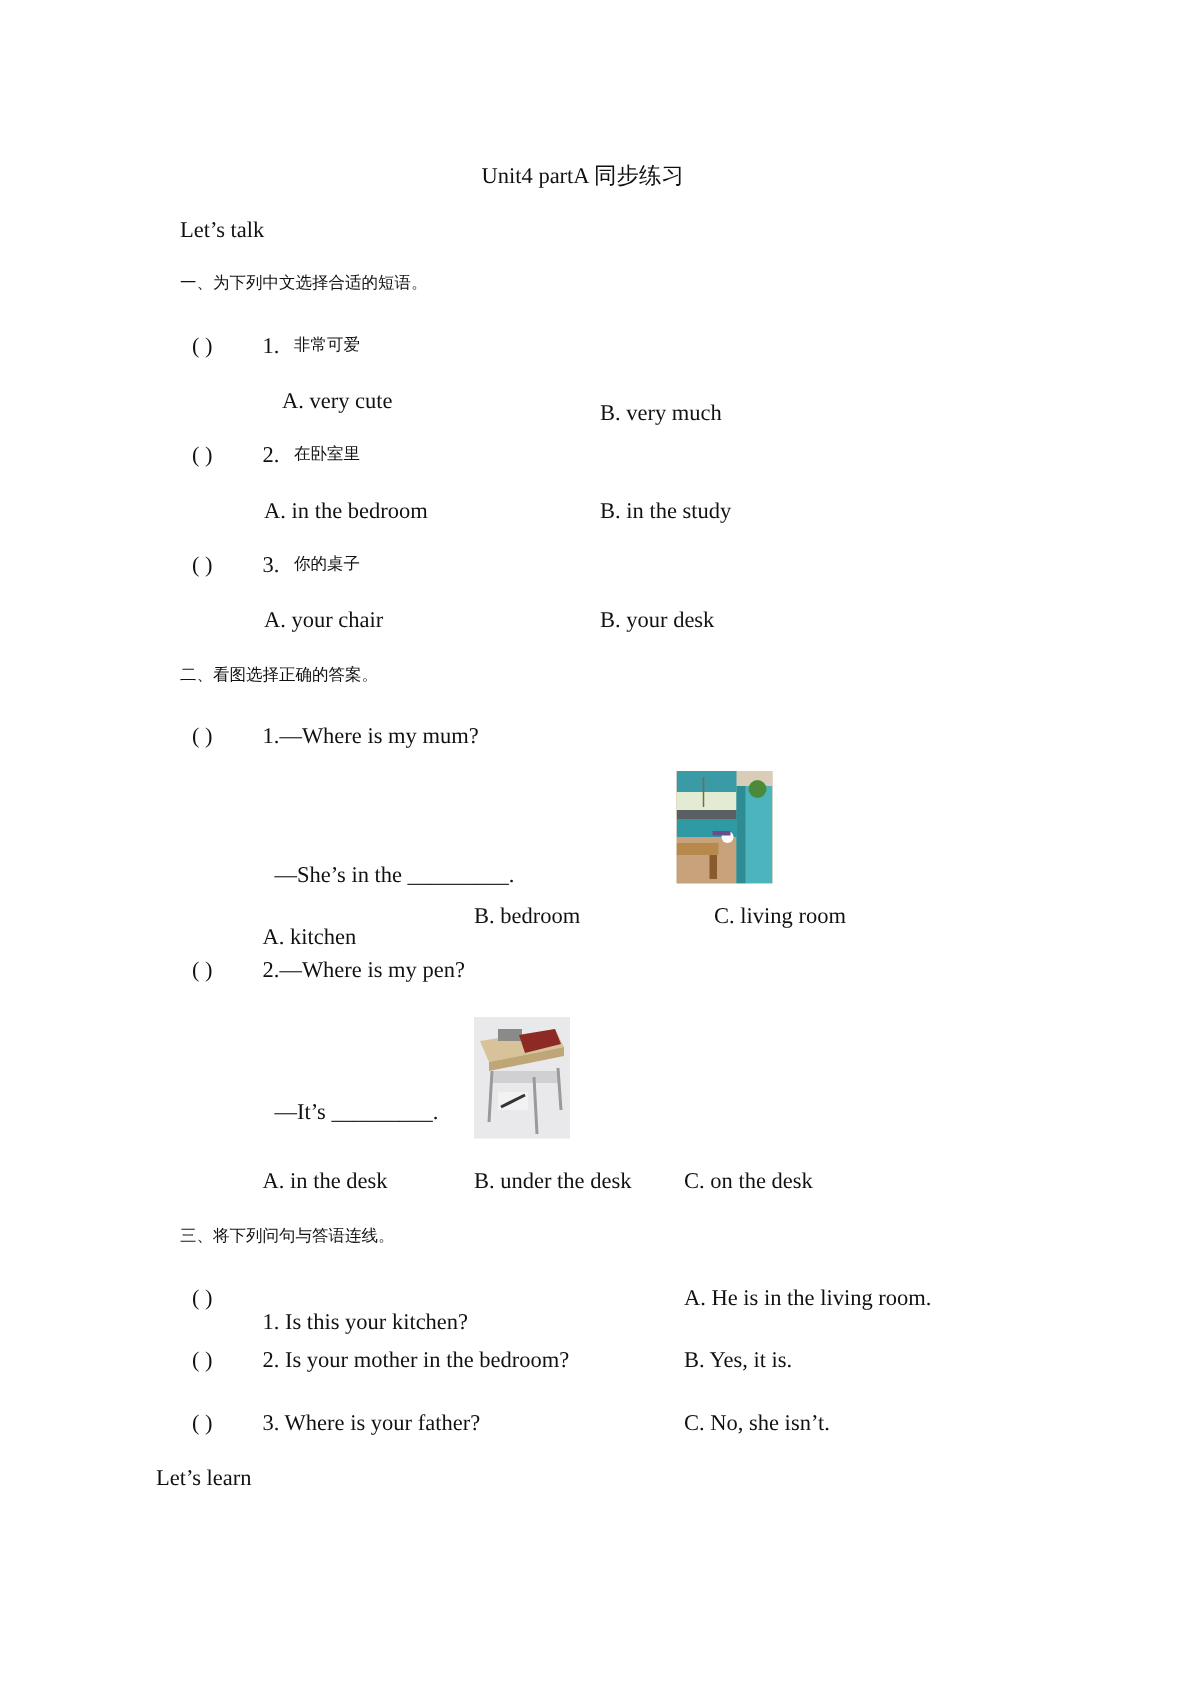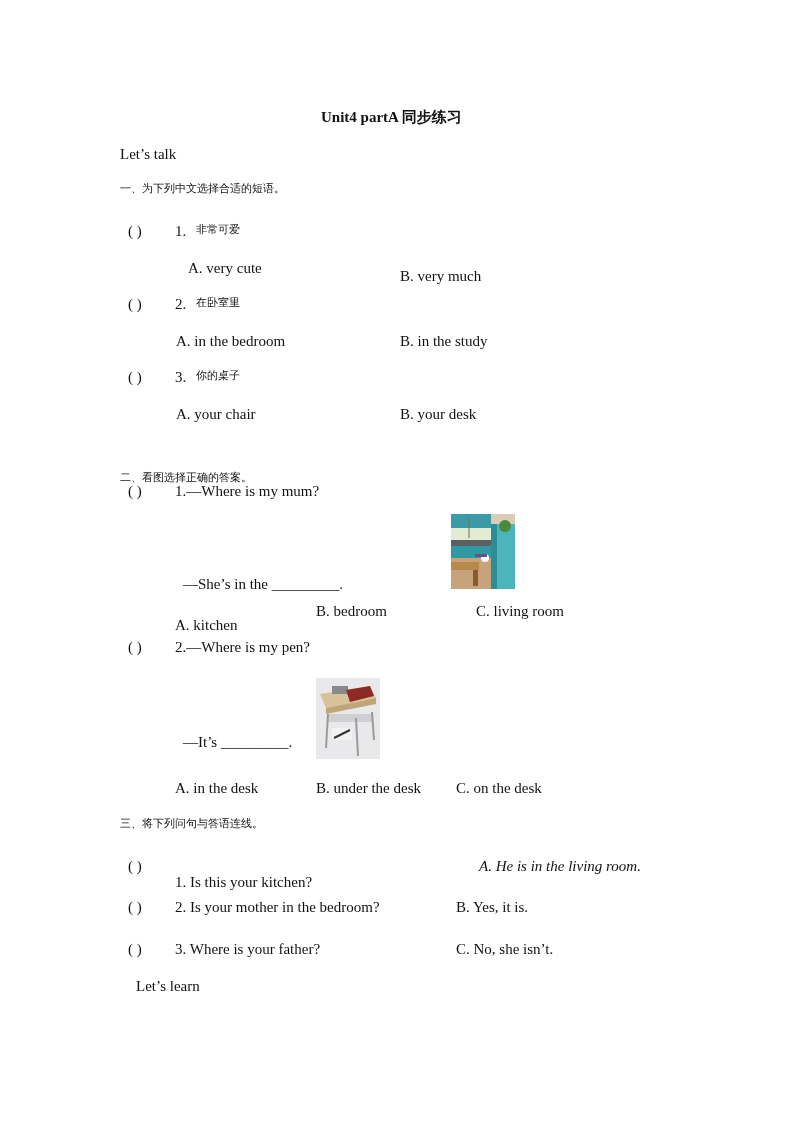--- a/index.html
+++ b/index.html
@@ -1,19 +1,19 @@
 <!DOCTYPE html>
 <html><head>
 <meta charset="utf-8">
 <style>
   html, body { margin: 0; padding: 0; background: #ffffff; }
   body { width: 793px; height: 1122px; position: relative; overflow: hidden;
          font-family: "Liberation Serif", "DejaVu Serif", serif; color: #111; }
   .abs { position: absolute; white-space: nowrap; }
-  .title { font-weight: bold; font-size: 15px; text-align: center; }
+  .title { font-weight: normal; font-size: 15px; text-align: center; }
   .t { font-size: 15px; }
   .cn { font-family: Liberation Sans, sans-serif; font-size: 11px; }
   .paren { font-size: 15px; }
   .img-kitchen { position: absolute; left: 451px; top: 514px; width: 64px; height: 75px; overflow: hidden; background: #c9b79a; }
   .img-desk { position: absolute; left: 316px; top: 678px; width: 64px; height: 81px; overflow: hidden; background: #e8e8ea; }
 </style>
 </head>
 <body>
 
 <div>
@@ -35,21 +35,21 @@
   <div class="abs cn" style="left:196px; top:295px;">在卧室里</div>
   <div class="abs t" style="left:176px; top:333px;">A. in the bedroom</div>
   <div class="abs t" style="left:400px; top:333px;">B. in the study</div>
 
   <div class="abs paren" style="left:128px; top:369px;">(        )</div>
   <div class="abs t" style="left:175px; top:369px;">3.</div>
   <div class="abs cn" style="left:196px; top:368px;">你的桌子</div>
   <div class="abs t" style="left:176px; top:406px;">A. your chair</div>
   <div class="abs t" style="left:400px; top:406px;">B. your desk</div>
 
-  <div class="abs cn" style="left:120px; top:442px;margin-top:28px;">二、看图选择正确的答案。</div>
+  <div class="abs cn" style="left:120px; top:442px;">二、看图选择正确的答案。</div>
 
   <div class="abs paren" style="left:128px; top:483px;">(        )</div>
   <div class="abs t" style="left:175px; top:483px;">1.—Where is my mum?</div>
 
   <div class="img-kitchen">
     <svg width="64" height="75" viewBox="0 0 64 75">
       <rect x="0" y="0" width="64" height="75" fill="#d9cdb8"></rect>
       <rect x="0" y="0" width="40" height="14" fill="#3a9aa6"></rect>
       <rect x="0" y="14" width="40" height="12" fill="#e3ecd2"></rect>
       <rect x="0" y="26" width="42" height="6" fill="#5a5f63"></rect>
@@ -92,24 +92,24 @@
 
   <div class="abs t" style="left:183px; top:734px;">—It’s _________.</div>
   <div class="abs t" style="left:175px; top:780px;">A. in the desk</div>
   <div class="abs t" style="left:316px; top:780px;">B. under the desk</div>
   <div class="abs t" style="left:456px; top:780px;">C. on the desk</div>
 
   <div class="abs cn" style="left:120px; top:816px;">三、将下列问句与答语连线。</div>
 
   <div class="abs paren" style="left:128px; top:858px;">(        )</div>
   <div class="abs t" style="left:175px; top:858px;margin-top:16px;">1. Is this your kitchen?</div>
-  <div class="abs t" style="left:479px; top:858px;font-style:italic;">A. He is in the living room.</div>
+  <div class="abs t" style="left:456px; top:858px;">A. He is in the living room.</div>
 
   <div class="abs paren" style="left:128px; top:899px;">(        )</div>
   <div class="abs t" style="left:175px; top:899px;">2. Is your mother in the bedroom?</div>
   <div class="abs t" style="left:456px; top:899px;">B. Yes, it is.</div>
 
   <div class="abs paren" style="left:128px; top:941px;">(        )</div>
   <div class="abs t" style="left:175px; top:941px;">3. Where is your father?</div>
   <div class="abs t" style="left:456px; top:941px;">C. No, she isn’t.</div>
 
-  <div class="abs t" style="left:136px; top:978px;text-align:right;">Let’s learn</div>
+  <div class="abs t" style="left:104px; top:978px;text-align:right;">Let’s learn</div>
 </div>
 
 </body></html>

